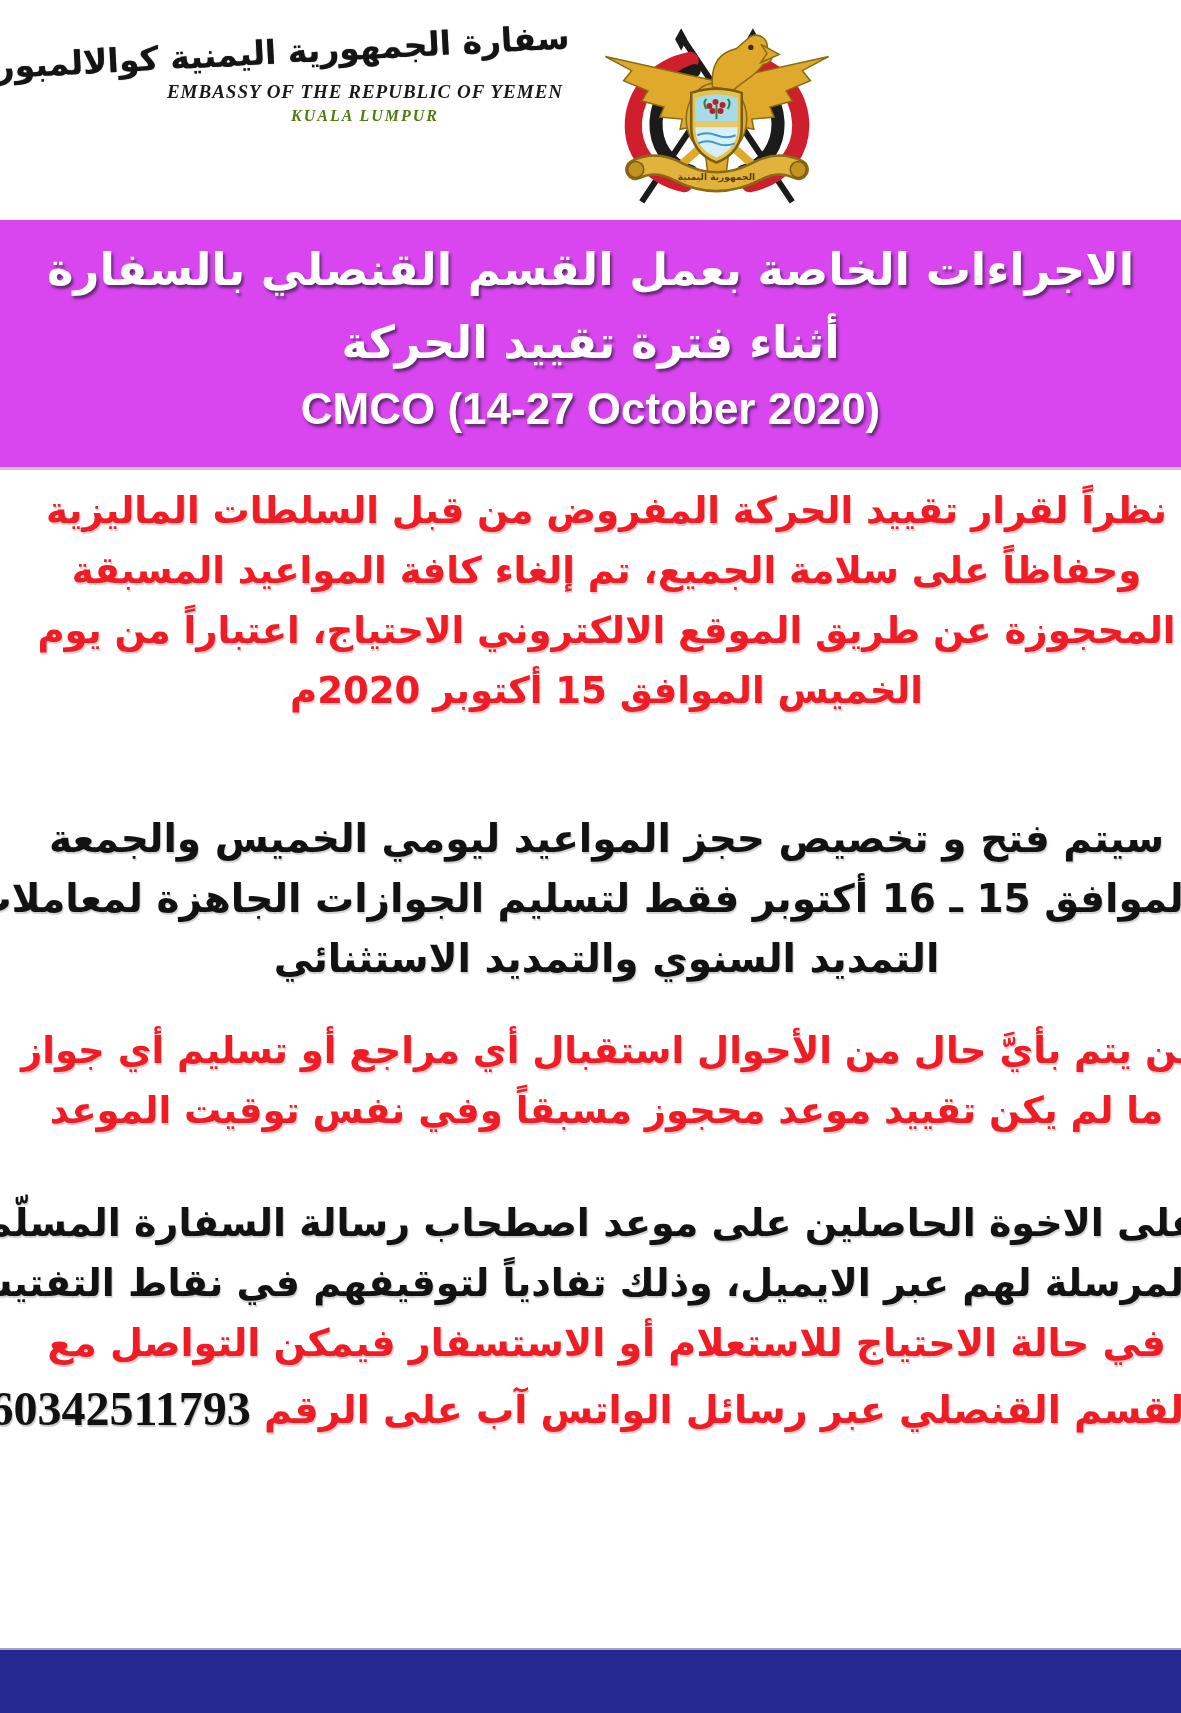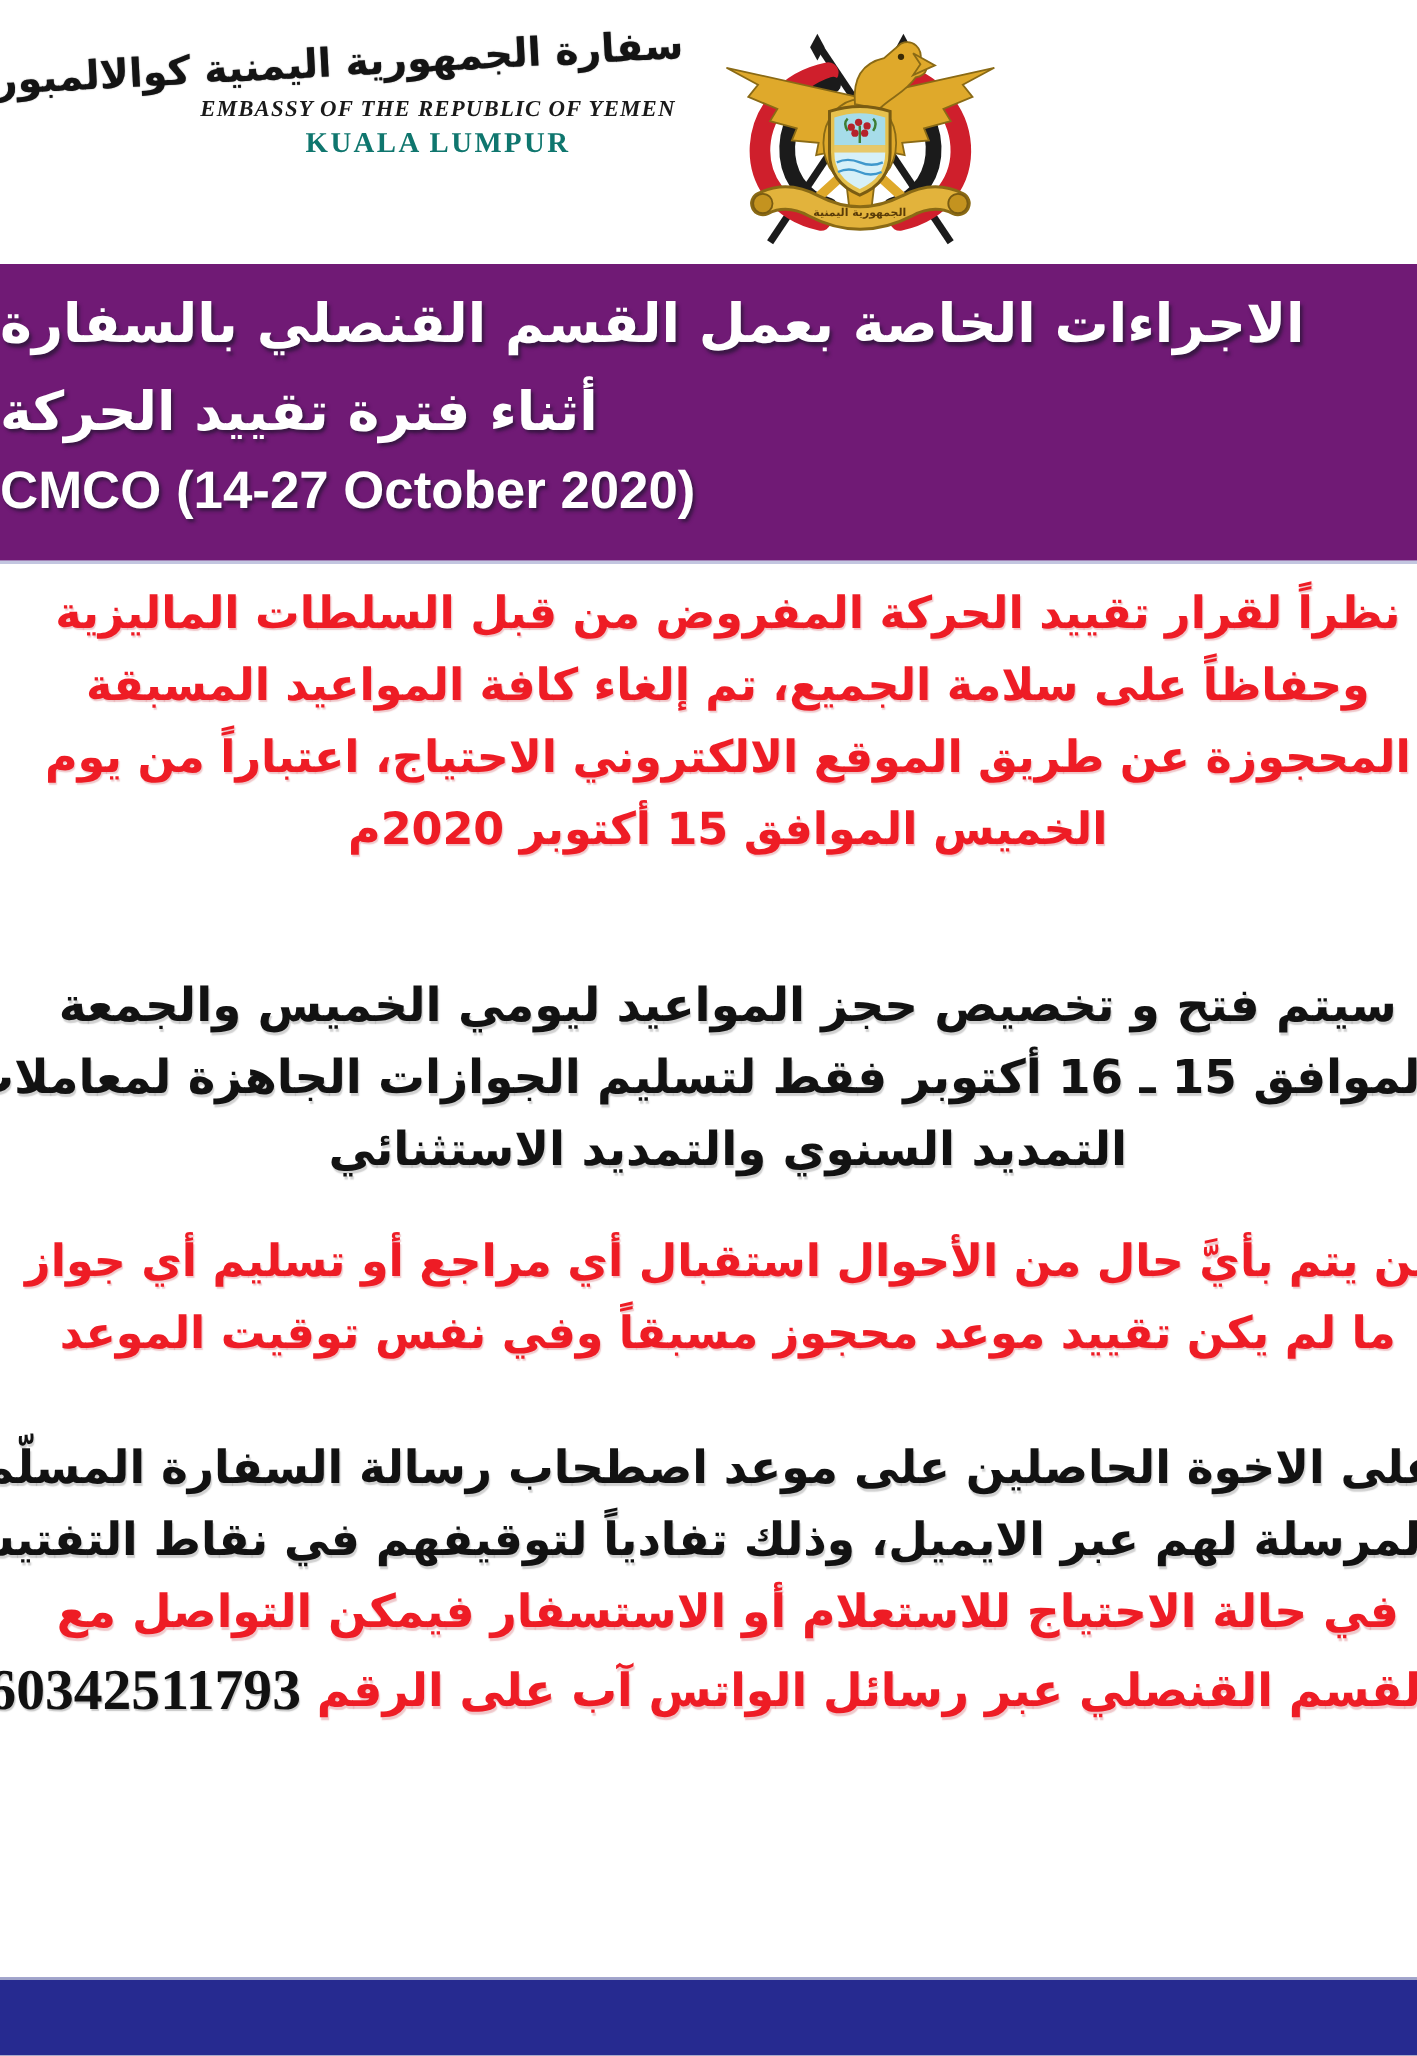--- a/index.html
+++ b/index.html
@@ -15,29 +15,29 @@
   .calligraphy {
     font-size:33px; font-weight:bold; color:#141414; direction:rtl;
     white-space:nowrap; transform:rotate(-3deg); letter-spacing:-1px;
     text-shadow:0 0 1px rgba(0,0,0,.6); padding-bottom:14px;
   }
   .embassy-en {
     font-family:"Liberation Serif", serif; font-style:italic; font-weight:bold;
     font-size:19px; color:#1a1a1a; letter-spacing:1px; white-space:nowrap;
   }
   .city-en {
-    font-family:"Liberation Serif", serif; font-weight:bold;
-    font-size:24px; color:#0f766e; letter-spacing:2px; margin-top:4px;
+    font-family:"Liberation Serif", serif; font-style:italic; font-weight:bold;
+    font-size:16px; color:#4d7c0f; letter-spacing:2px; margin-top:4px;
   }
   .emblem { position:absolute; left:593px; top:8px; width:248px; height:202px; }
 
   
   .banner {
     position:absolute; top:220px; left:0; width:100%; height:250px;
-    background:#701a75; text-align:left; padding-top:12px;
+    background:#d946ef; text-align:center; padding-top:12px;
     border-bottom:3px solid #c3c6e0;
   }
   .banner-line {
     direction:rtl; color:#ffffff; font-weight:bold; font-size:45px;
     line-height:76px; white-space:nowrap;
     text-shadow:2px 3px 3px rgba(20,20,35,.6);
   }
   .banner-line.second { line-height:70px; }
   .banner-cmco {
     font-family:"Liberation Sans", sans-serif; direction:ltr;

